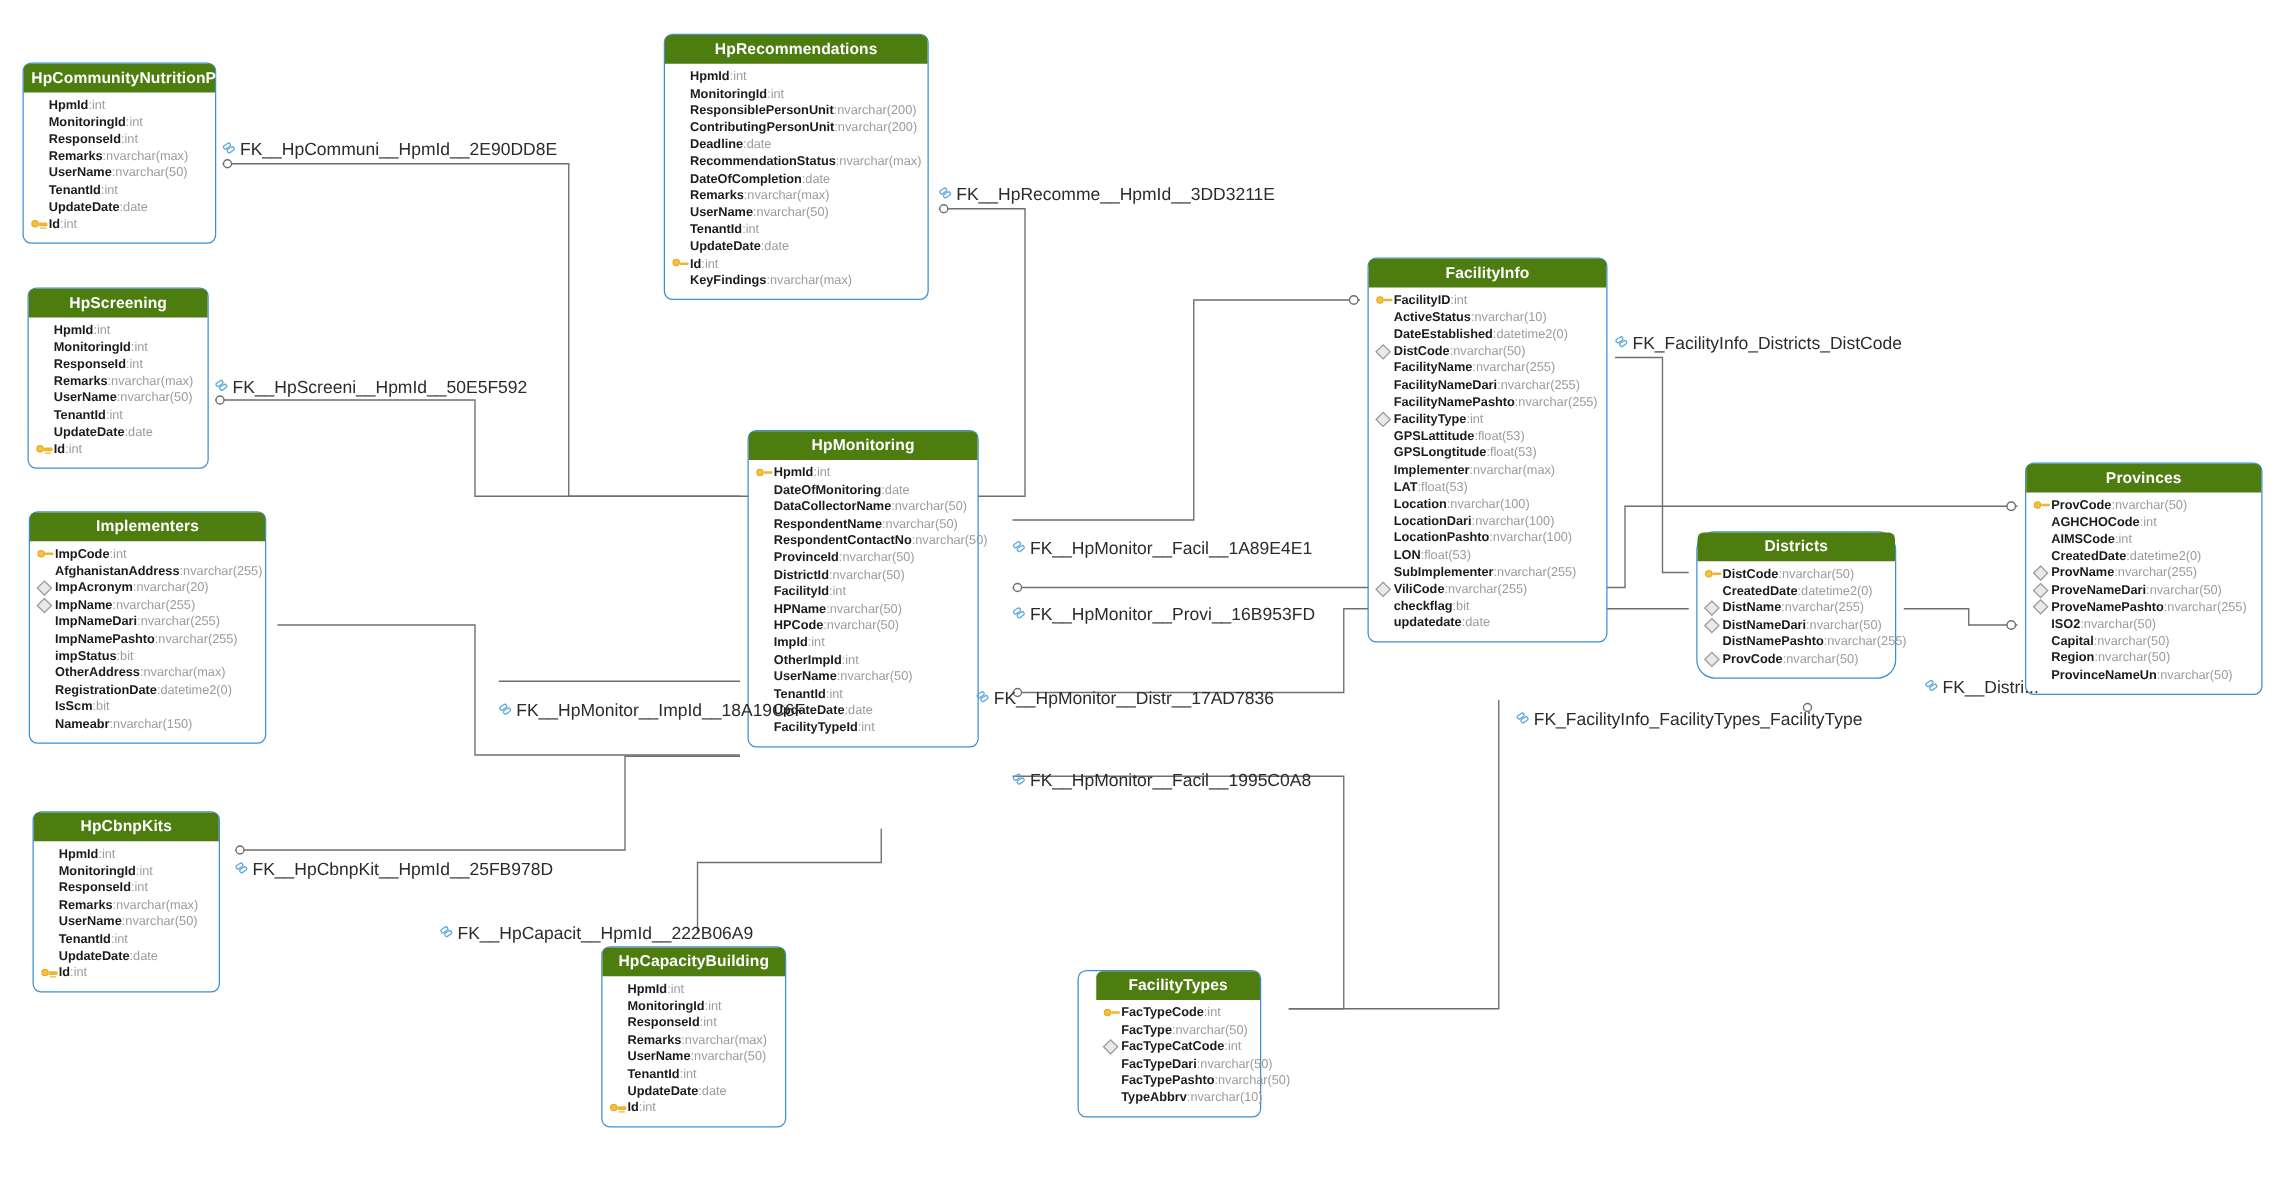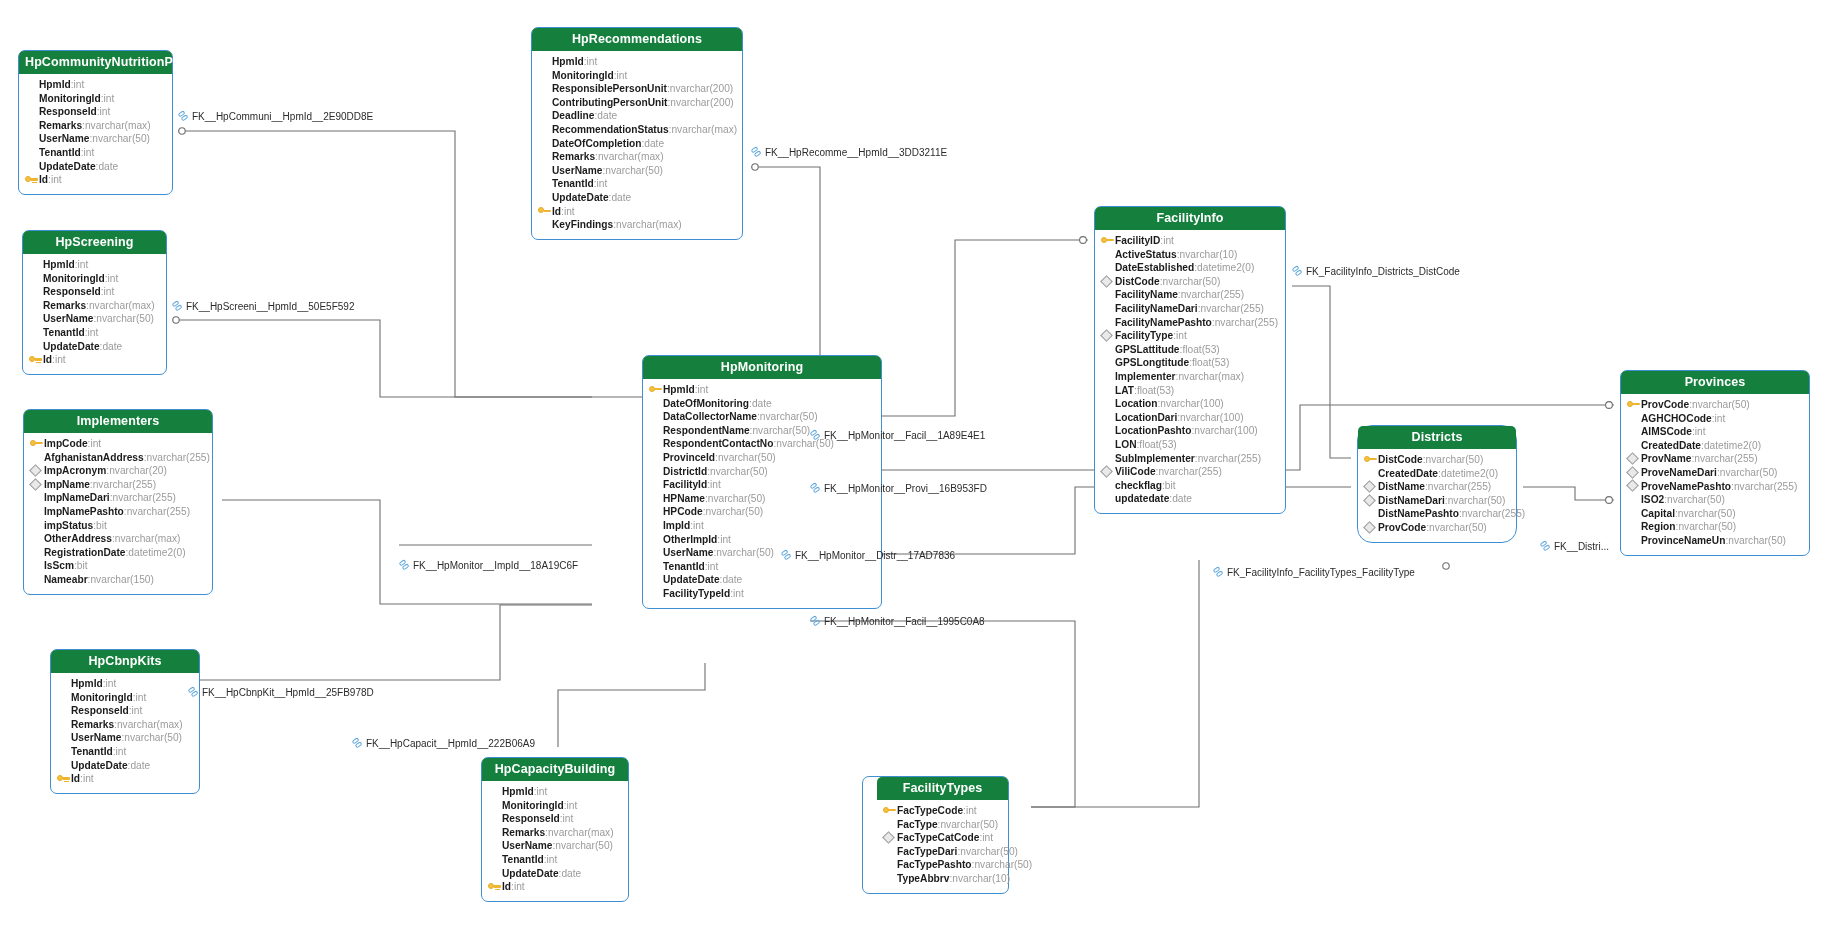--- a/index.html
+++ b/index.html
@@ -16,21 +16,21 @@
   
   .tbl{
     position:absolute;
     background:#ffffff;
     border:1.3px solid #3f8fd0;
     border-radius:7px;
     box-sizing:border-box;
     box-shadow:0 0 0 0 rgba(0,0,0,0);
   }
   .tbl-hd{
-    background:#15803d;
+    background:#4d7c0f;
     color:#ffffff;
     font-size:12.5px;
     font-weight:bold;
     text-align:center;
     padding:4px 6px 5px 6px;
     border-radius:5px 5px 0 0;
     letter-spacing:.1px;
     white-space:nowrap;
   }
   .tbl-bd{padding:4px 6px 7px 6px;}
@@ -59,21 +59,21 @@
     box-shadow:0 3px 0 -1px #f0b52f;
   }
   
   .fk-icon{display:block;width:9px;height:9px;margin-left:1px;
     border:1.5px solid #9a9a9a;background:#e9e9e9;
     transform:rotate(45deg);box-sizing:border-box;}
 
   
   .rel{
     position:absolute;
-    font-size:10px;
+    font-size:14px;
     color:#2b2b2b;
     white-space:nowrap;
     display:flex;
     align-items:center;
     gap:3px;
   }
   .rel-ic{
     width:11px;height:11px;min-width:11px;position:relative;display:inline-block;
   }
   .rel-ic:before,.rel-ic:after{
@@ -314,21 +314,21 @@
             <span class="coltype">bit</span>
           </div>
           <div class="row">
             <span class="ic"></span>
             <span class="colname">Nameabr</span>
             <span class="sep"> : </span>
             <span class="coltype">nvarchar(150)</span>
           </div>
         </div>
       </div>
-      <div class="tbl" style="left: 26px; top: 649px; width: 150px; margin-left: 24px;">
+      <div class="tbl" style="left: 26px; top: 649px; width: 150px;">
         <div class="tbl-hd">HpCbnpKits</div>
         <div class="tbl-bd">
           <div class="row">
             <span class="ic"></span>
             <span class="colname">HpmId</span>
             <span class="sep"> : </span>
             <span class="coltype">int</span>
           </div>
           <div class="row">
             <span class="ic"></span>
@@ -454,21 +454,21 @@
             <span class="coltype">int</span>
           </div>
           <div class="row">
             <span class="ic"></span>
             <span class="colname">KeyFindings</span>
             <span class="sep"> : </span>
             <span class="coltype">nvarchar(max)</span>
           </div>
         </div>
       </div>
-      <div class="tbl" style="left: 598px; top: 355px; width: 240px; margin-left: 44px;">
+      <div class="tbl" style="left: 598px; top: 344px; width: 185px;">
         <div class="tbl-hd">HpMonitoring</div>
         <div class="tbl-bd">
           <div class="row">
             <span class="ic">
               <span class="key-icon"></span>
             </span>
             <span class="colname">HpmId</span>
             <span class="sep"> : </span>
             <span class="coltype">int</span>
           </div>

